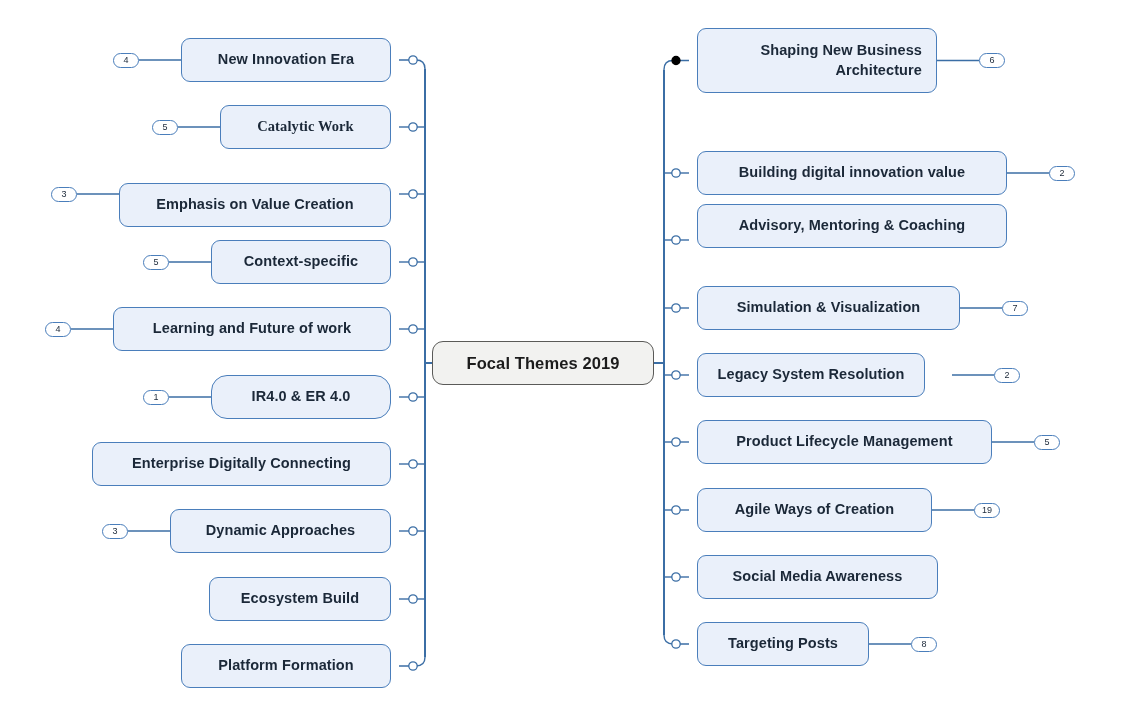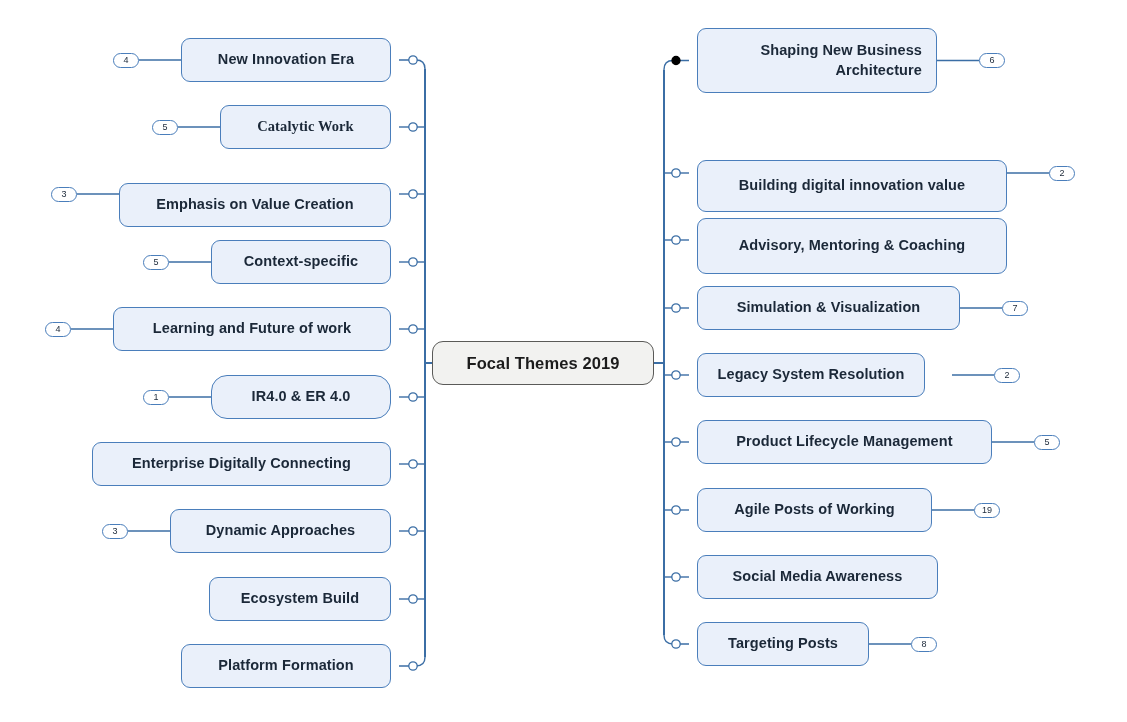--- a/index.html
+++ b/index.html
@@ -145,29 +145,29 @@
       <div class="badge" style="left: 45px; top: 321.5px;">4</div>
       <div class="node" style="left: 211px; top: 375px; width: 180px; height: 44px; border-radius: 16px;">IR4.0 &amp; ER 4.0</div>
       <div class="badge" style="left: 143px; top: 389.5px;">1</div>
       <div class="node" style="left: 92px; top: 442px; width: 299px; height: 44px;">Enterprise Digitally Connecting</div>
       <div class="node" style="left: 170px; top: 509px; width: 221px; height: 44px;">Dynamic Approaches</div>
       <div class="badge" style="left: 102px; top: 523.5px;">3</div>
       <div class="node" style="left: 209px; top: 577px; width: 182px; height: 44px;">Ecosystem Build</div>
       <div class="node" style="left: 181px; top: 644px; width: 210px; height: 44px;">Platform Formation</div>
       <div class="node two-line" style="left: 697px; top: 28px; width: 240px; height: 65px;">Shaping New Business Architecture</div>
       <div class="badge" style="left: 979px; top: 53px;">6</div>
-      <div class="node" style="left: 697px; top: 151px; width: 310px; height: 52px; margin-top: 9px;">Building digital innovation value</div>
+      <div class="node" style="left: 697px; top: 151px; width: 310px; height: 44px;">Building digital innovation value</div>
       <div class="badge" style="left: 1049px; top: 165.5px;">2</div>
-      <div class="node" style="left: 697px; top: 218px; width: 310px; height: 56px;">Advisory, Mentoring &amp; Coaching</div>
+      <div class="node" style="left: 697px; top: 204px; width: 310px; height: 44px;">Advisory, Mentoring &amp; Coaching</div>
       <div class="node" style="left: 697px; top: 286px; width: 263px; height: 44px;">Simulation &amp; Visualization</div>
       <div class="badge" style="left: 1002px; top: 300.5px;">7</div>
       <div class="node" style="left: 697px; top: 353px; width: 228px; height: 44px;">Legacy System Resolution</div>
       <div class="badge" style="left: 994px; top: 367.5px;">2</div>
       <div class="node" style="left: 697px; top: 420px; width: 295px; height: 44px;">Product Lifecycle Management</div>
       <div class="badge" style="left: 1034px; top: 434.5px;">5</div>
-      <div class="node" style="left: 697px; top: 488px; width: 235px; height: 44px;">Agile Posts of Working</div>
+      <div class="node" style="left: 697px; top: 488px; width: 235px; height: 44px;">Agile Ways of Creation</div>
       <div class="badge" style="left: 974px; top: 502.5px;">19</div>
       <div class="node" style="left: 697px; top: 555px; width: 241px; height: 44px;">Social Media Awareness</div>
       <div class="node" style="left: 697px; top: 622px; width: 172px; height: 44px;">Targeting Posts</div>
       <div class="badge" style="left: 911px; top: 636.5px;">8</div>
       <div class="node root" style="left: 432px; top: 341px; width: 222px; height: 44px;">Focal Themes 2019</div>
     </div>
 </div>
 
 </body></html>

